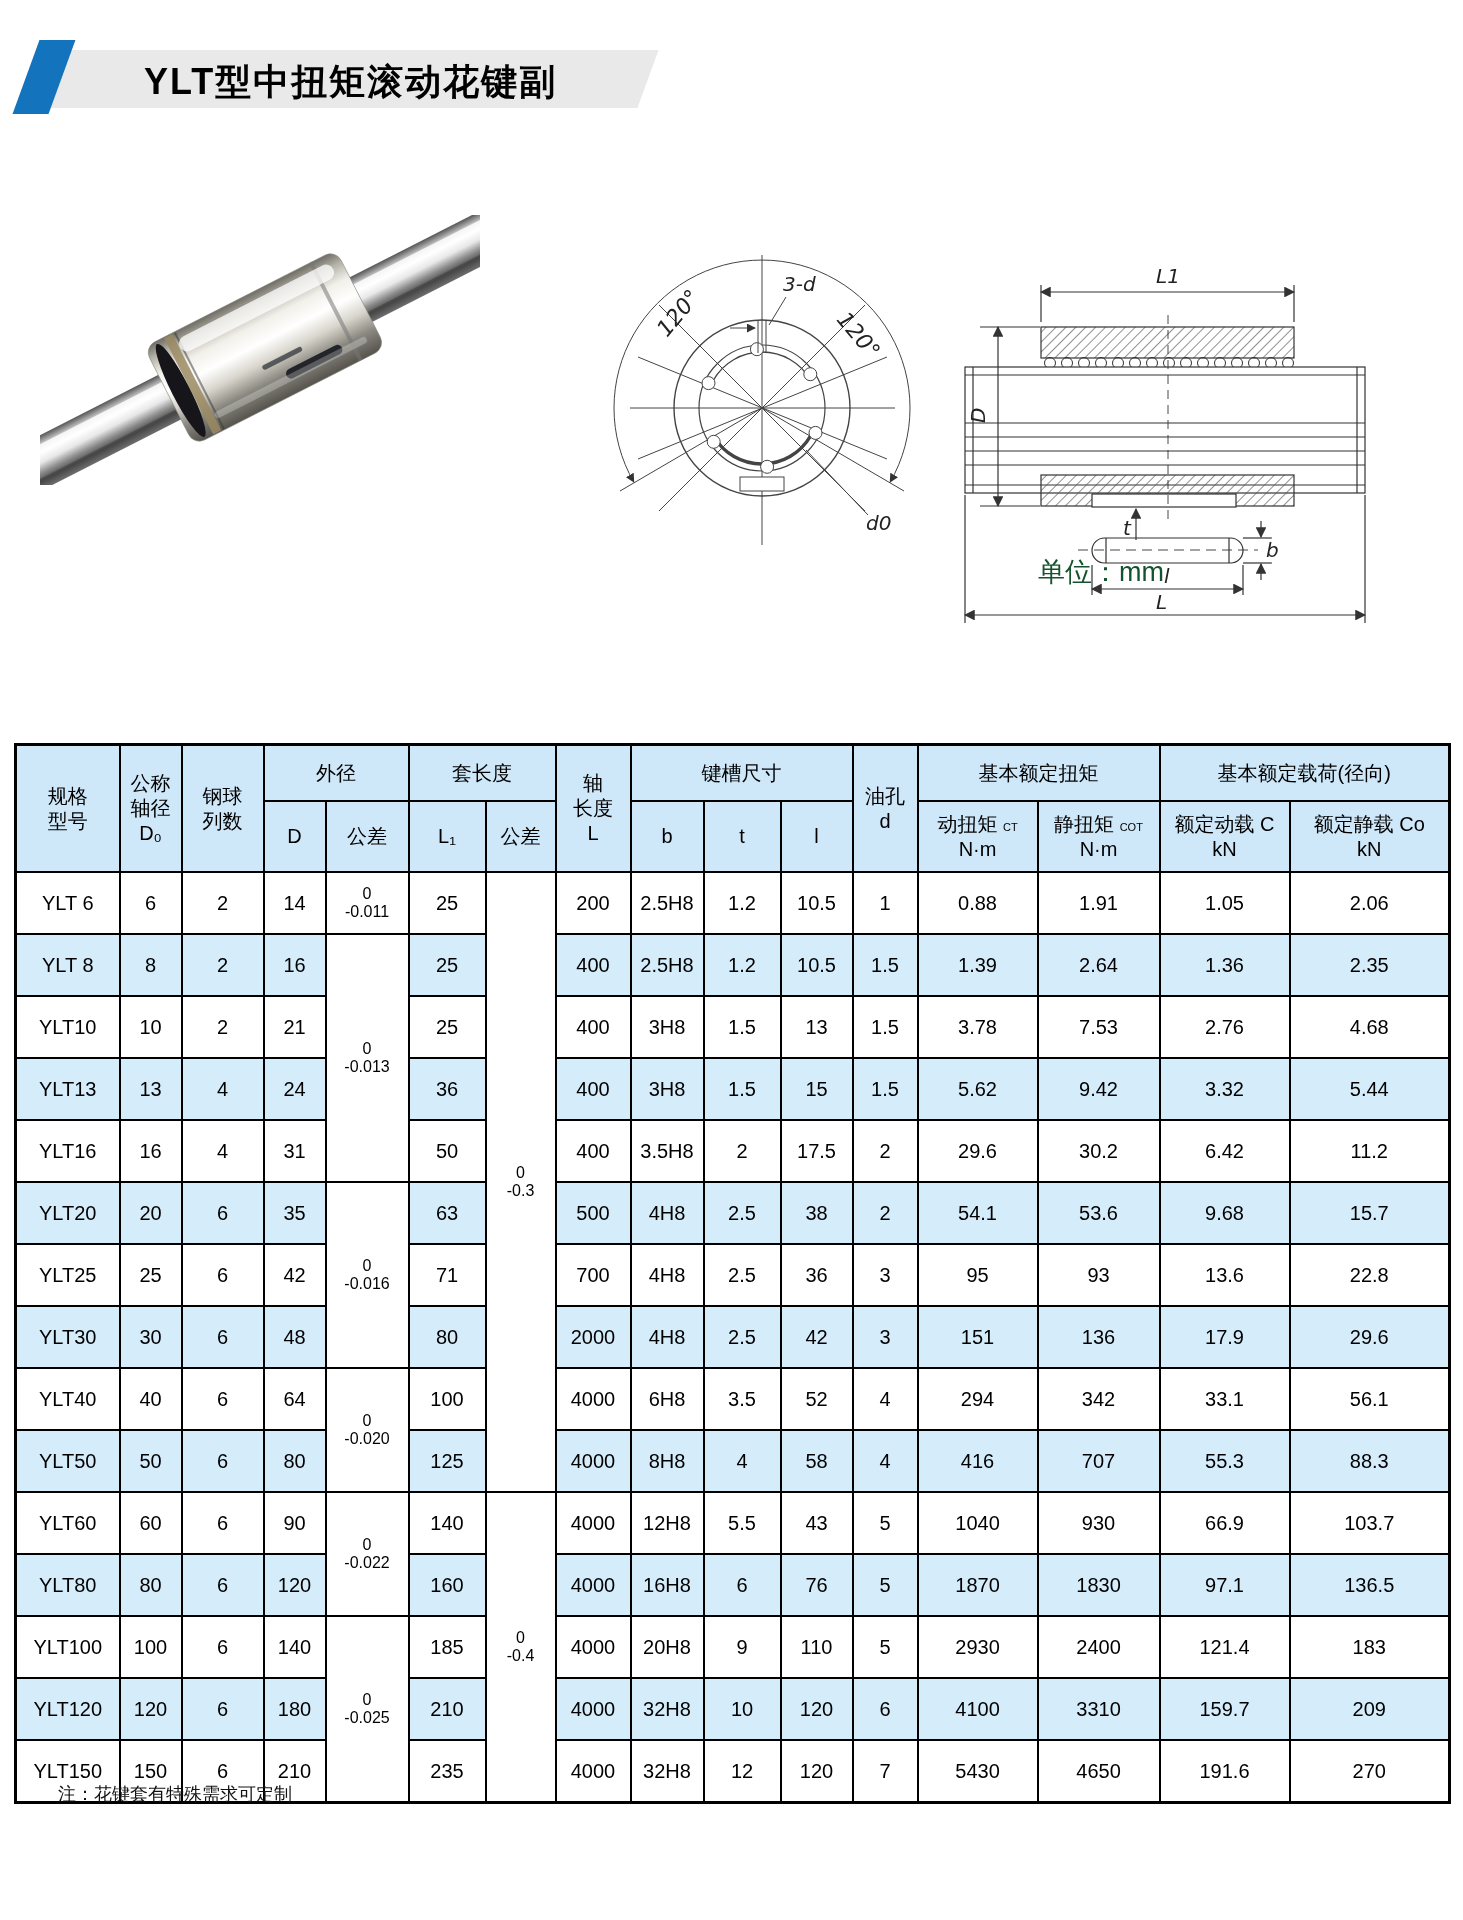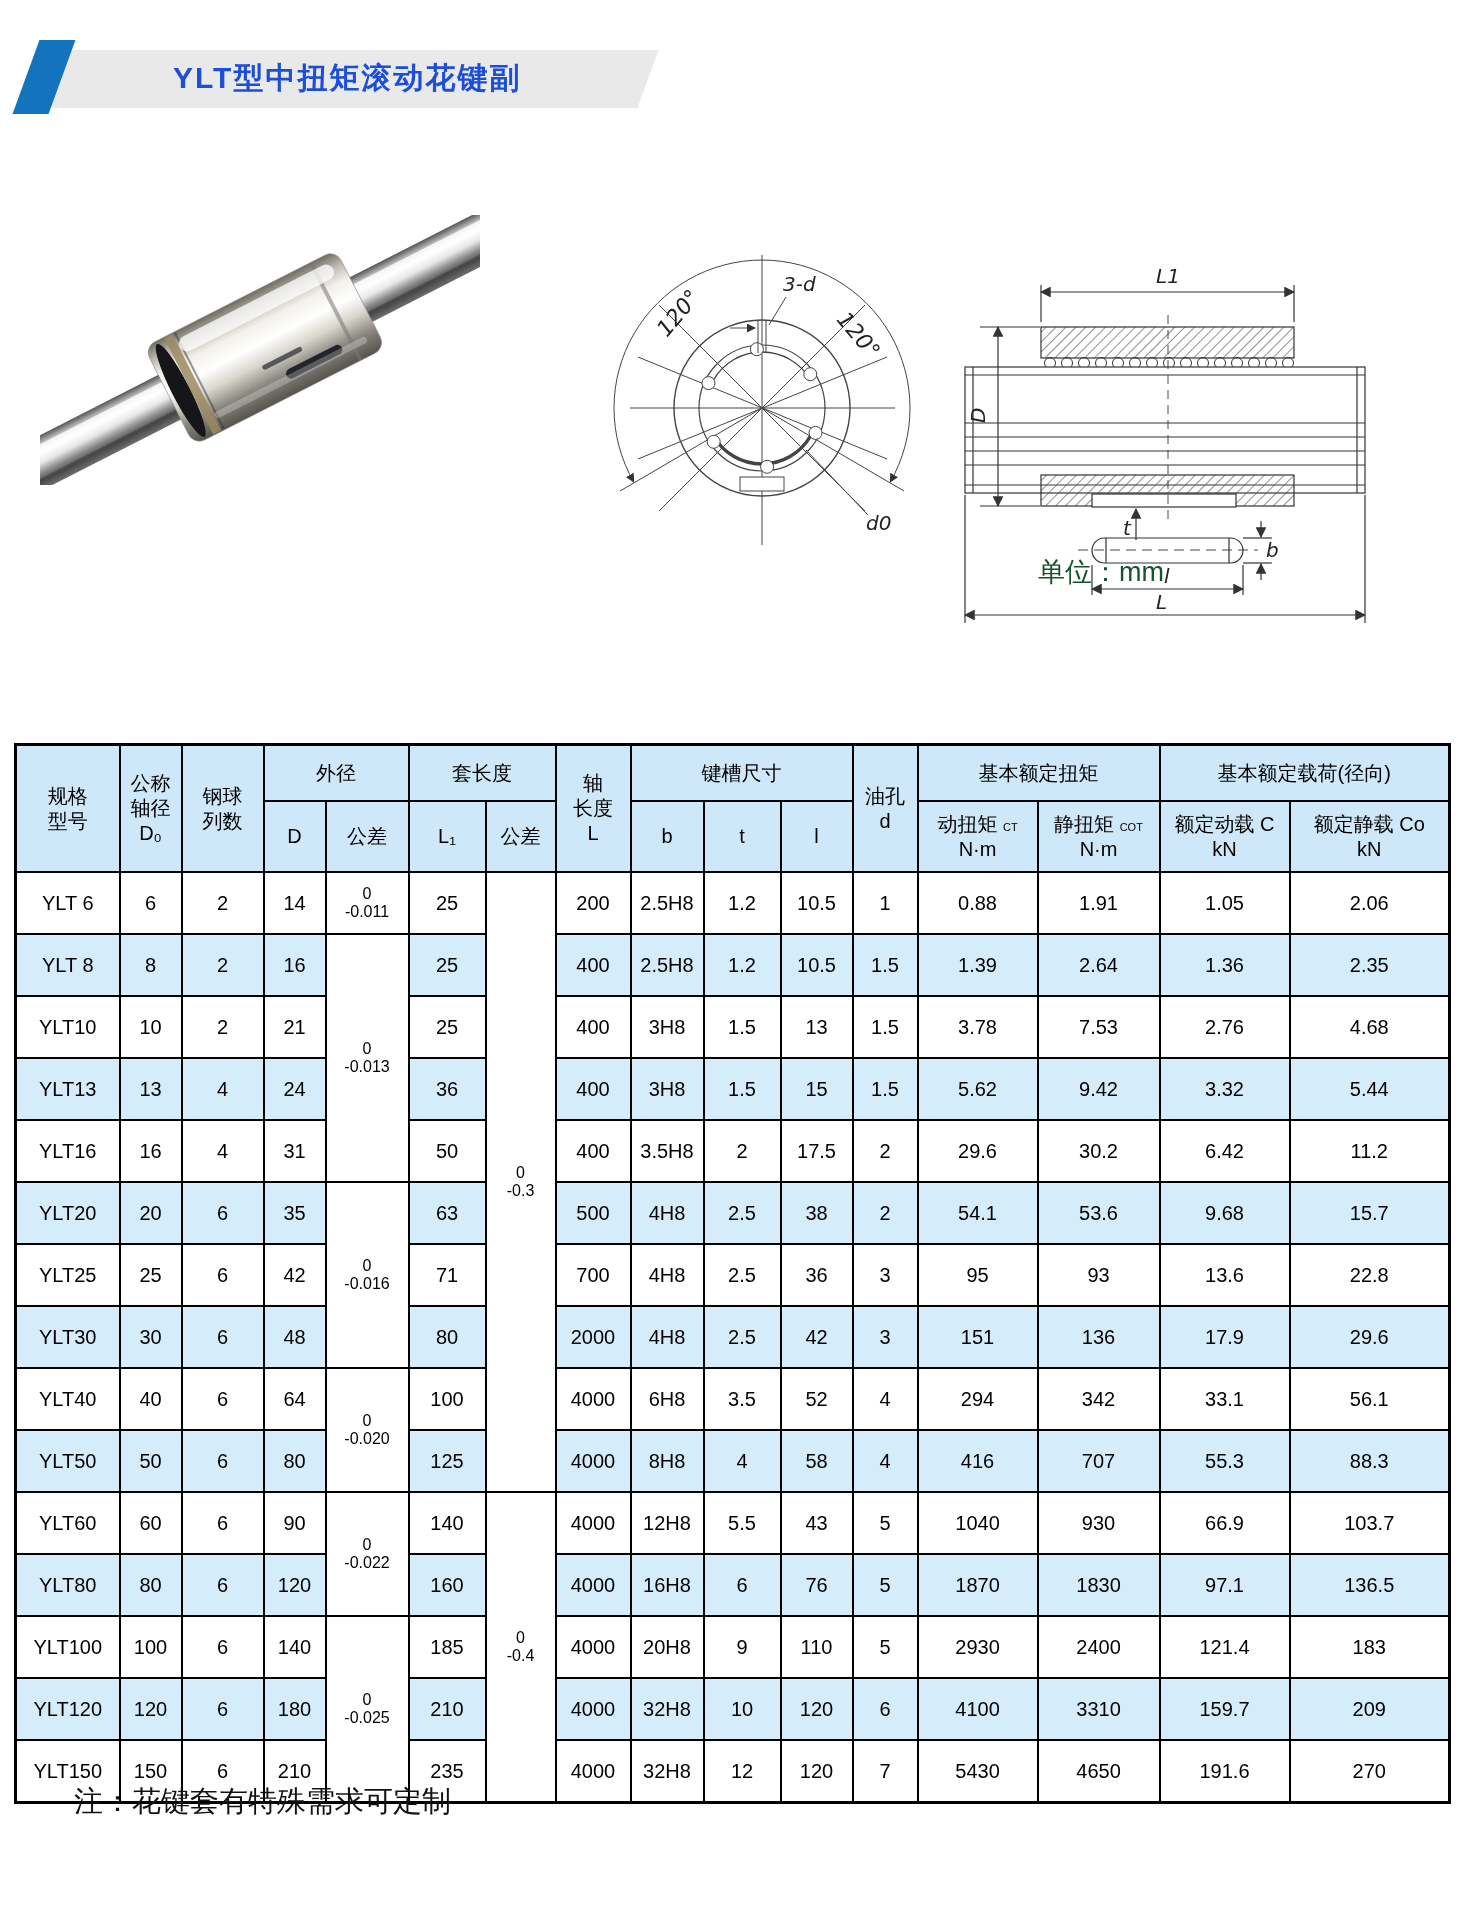--- a/index.html
+++ b/index.html
@@ -4,31 +4,31 @@
 <style>
   html,body{margin:0;padding:0;background:#fff;}
   .page{position:relative;width:1463px;height:1920px;background:#fff;overflow:hidden;
         font-family:"Liberation Sans","DejaVu Sans",sans-serif;color:#000;}
 
   
   .banner-strip{position:absolute;left:40px;top:50px;width:608px;height:58px;
                 background:#e9e9e9;transform:skewX(-20deg);}
   .banner-blue{position:absolute;left:26px;top:40px;width:36px;height:74px;
                background:#1373bd;transform:skewX(-20deg);}
-  .page-title{position:absolute;left:173px;top:58px;font-size:30px;font-weight:bold;
-              color:#1d4ed8;letter-spacing:2px;}
+  .page-title{position:absolute;left:144px;top:58px;font-size:36px;font-weight:bold;
+              color:#000000;letter-spacing:2px;}
 
   
   .fig{position:absolute;}
   .dim-label{font-family:"DejaVu Sans",sans-serif;font-style:italic;font-size:20px;fill:#222;}
   .dim-label-big{font-family:"DejaVu Sans",sans-serif;font-style:italic;font-size:22px;fill:#222;}
 
   
   .unit-label{position:absolute;left:1038px;top:554px;font-size:27px;color:#14532d;}
-  .note-text{position:absolute;left:58px;top:1782px;font-size:29px;color:#111;margin-left:16px;}
+  .note-text{position:absolute;left:58px;top:1782px;font-size:18px;color:#111;}
 
   
   table.spec{position:absolute;left:14px;top:743px;width:1434px;
              border-collapse:collapse;table-layout:fixed;
              border:3px solid #000;font-size:20px;}
   table.spec th,table.spec td{border:2px solid #000;text-align:center;vertical-align:middle;
              padding:0;overflow:hidden;}
   table.spec thead th{background:#cfe8f9;font-weight:normal;line-height:1.25;}
   table.spec thead tr.h1 th{height:54px;}
   table.spec thead tr.h2 th{height:69px;}

